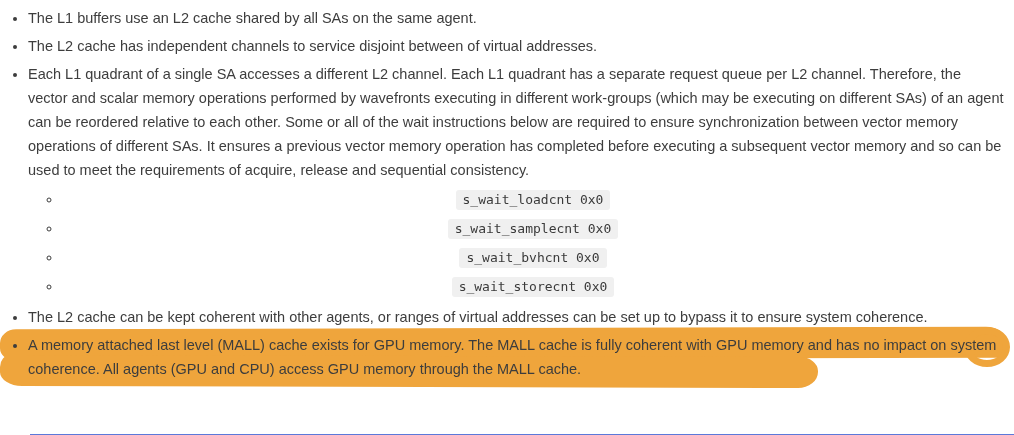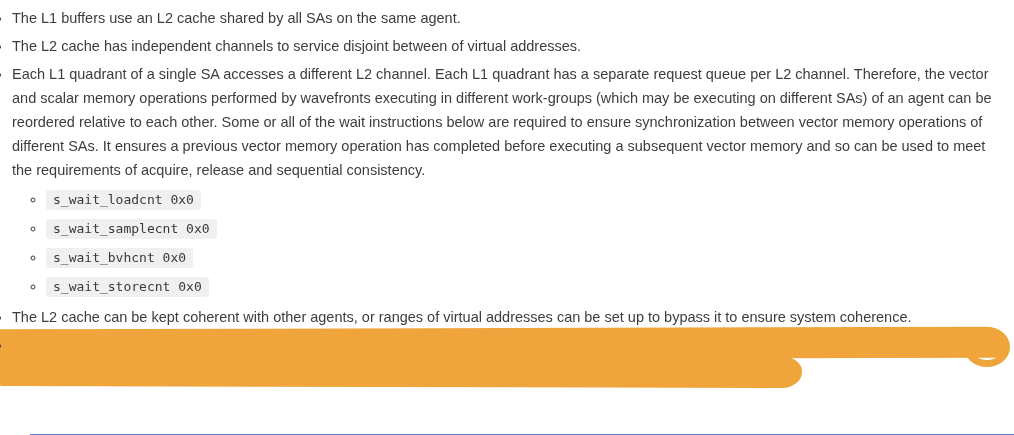--- a/index.html
+++ b/index.html
@@ -16,35 +16,36 @@
     font-size: 14.5px;
     color: #3d3d3d;
   }
   .page {
     position: relative;
     width: 100%;
     height: 100%;
   }
   ul.l1 {
     margin: 6px 0 0 0;
-    padding: 0 10px 0 12px;
+    padding: 0 10px 0 28px;
     list-style: disc outside;
   }
   ul.l1 > li {
     margin: 0 0 4px 0;
     line-height: 24px;
   }
   ul.l1 > li::marker,
   ul.l2 > li::marker {
     color: #3d3d3d;
   }
   ul.l2 {
     margin: 7px 0 2px 0;
     padding: 0 0 0 34px;
     list-style: circle outside;
+    text-align: center;
   }
   ul.l2 > li {
     margin: 0 0 8px 0;
     line-height: 21px;
   }
   code.code {
     font-family: "DejaVu Sans Mono", monospace;
     font-size: 13px;
     color: #3a3a3a;
     background: #f0f0f0;
@@ -134,18 +135,19 @@
     </li>
 
     <li>
       <span class="txt">The L2 cache can be kept coherent with other agents, or ranges of virtual addresses can be set up to bypass it to ensure system coherence.</span>
     </li>
 
     <li class="hl">
       <span class="hl-stroke hl-line1"></span>
       <span class="hl-stroke hl-line2"></span>
       <span class="hl-loop"></span>
+      <span class="txt">A memory attached last level (MALL) cache exists for GPU memory. The MALL cache is fully coherent with GPU memory and has no impact on system coherence. All agents (GPU and CPU) access GPU memory through the MALL cache.</span>
     </li>
 
   </ul>
 
   <div class="bottom-bar"></div>
 </div>
 
 </body></html>

